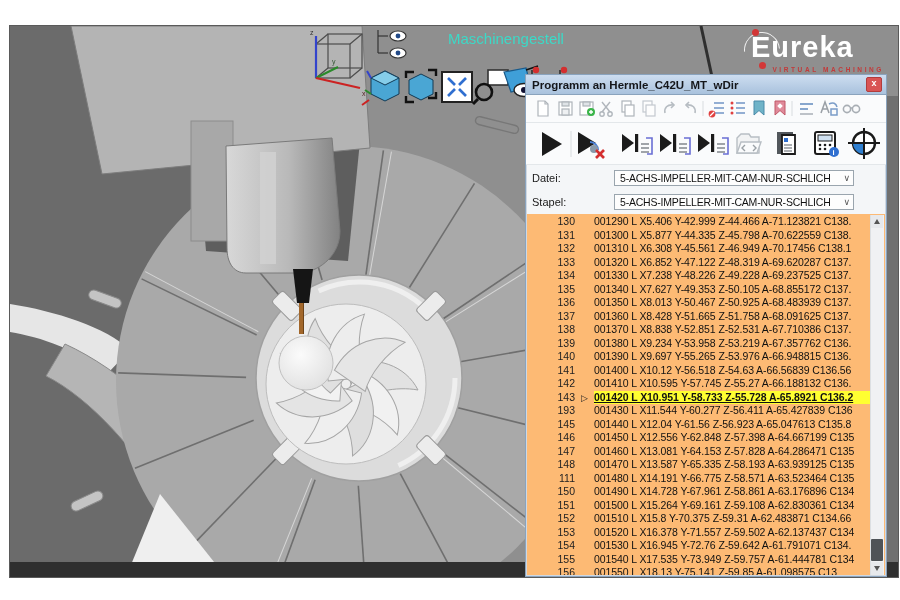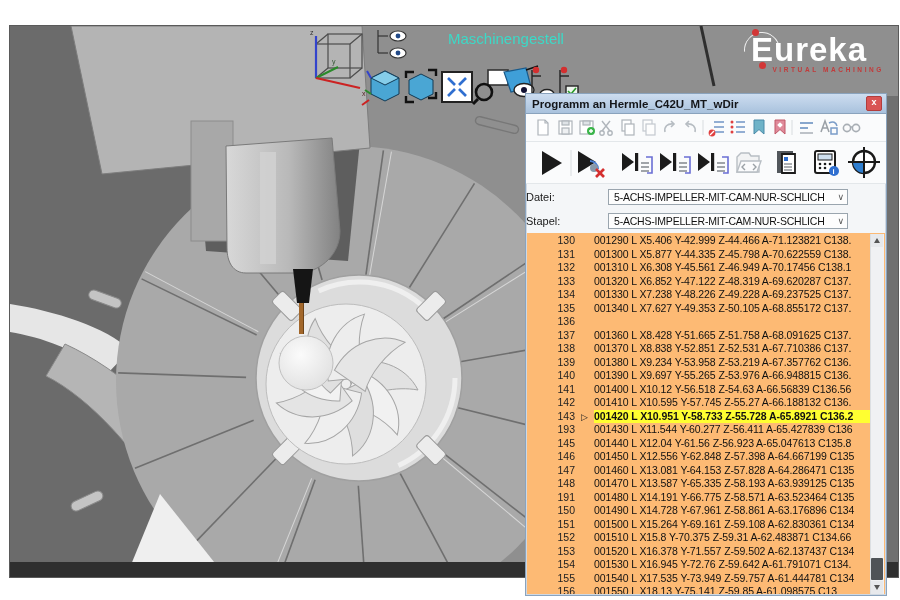--- a/index.html
+++ b/index.html
@@ -9,47 +9,47 @@
   
   #viewport{position:absolute;left:9px;top:25px;width:890px;height:553px;background:#8f8f8f;
     border:1px solid #5a5a5a;box-sizing:border-box;}
   #viewport svg{display:block}
   
   .logo{position:absolute;right:12px;top:2px;width:160px;height:52px;}
   .logo .arc{position:absolute;left:18px;top:4px;width:34px;height:34px;border:1.4px solid rgba(255,255,255,.85);
     border-radius:50%;border-bottom-color:transparent;border-right-color:transparent;transform:rotate(40deg);}
   .logo .dot{position:absolute;width:7px;height:7px;border-radius:50%;background:#d23737;}
   .logo .d1{left:26px;top:1px}.logo .d2{left:33px;top:34px}
-  .logo .brand{position:absolute;left:25px;top:3px;font-size:33px;font-weight:bold;color:#fff;letter-spacing:1px;}
+  .logo .brand{position:absolute;left:25px;top:3px;font-size:29px;font-weight:bold;color:#fff;letter-spacing:1px;}
   .logo .tag{position:absolute;right:2px;top:38px;font-size:6.5px;letter-spacing:2.6px;color:#c23a3a;font-weight:bold;}
 
   
-  #pwin{position:absolute;left:525px;top:93px;width:362px;height:503px;background:#f4f6f8;
+  #pwin{position:absolute;left:525px;top:74px;width:362px;height:503px;background:#f4f6f8;
     border:1px solid #8aa3bd;box-sizing:border-box;z-index:5;box-shadow:0 0 0 1px #cfd8e2 inset;}
   .titlebar{height:20px;background:linear-gradient(#cdddf0,#a9c2dd);display:flex;align-items:center;
     padding:0 4px 0 6px;border-bottom:1px solid #8aa3bd;box-sizing:border-box;}
   .titlebar .t{flex:1;font-size:11.5px;font-weight:bold;color:#14161a;white-space:nowrap;overflow:hidden;}
   .closebtn{width:14px;height:13px;background:#d95454;border:1px solid #b23c3c;border-radius:2px;
     color:#fff;font-size:9px;font-weight:bold;line-height:11px;text-align:center;cursor:default;}
   .tb1{height:27px;background:#fafbfc;border-bottom:1px solid #e3e7ea;display:flex;align-items:center;padding-left:6px;}
   .tb2{height:41px;background:#fafbfc;border-bottom:1px solid #e3e7ea;display:flex;align-items:center;padding-left:8px;}
   .frow{height:22px;display:flex;align-items:center;margin-top:2px;}
-  .frow .lab{width:82px;font-size:11px;color:#1a1a1a;}
+  .frow .lab{width:82px;padding-left:6px;font-size:11px;color:#1a1a1a;}
   .combo{width:240px;height:16px;border:1px solid #9aa5ae;background:#fdfdfd;display:flex;align-items:center;
     box-sizing:border-box;padding:0 3px 0 5px;}
   .combo .val{flex:1;font-size:10.5px;color:#111;white-space:nowrap;overflow:hidden;letter-spacing:-0.2px;}
   .combo .chev{font-size:9px;color:#555;padding-left:2px;}
   
   #list{position:absolute;left:1px;right:1px;top:139px;bottom:1px;background:#fdba74;overflow:hidden;}
   #rows{position:absolute;left:0;top:1px;right:14px;bottom:0;overflow:hidden;}
   .crow{height:13.5px;line-height:13.5px;display:flex;font-size:10.5px;color:#111;}
   .cnum{width:48px;text-align:right;padding-right:6px;color:#222;flex:none;}
   .cmark{width:13px;flex:none;font-size:9px;color:#222;line-height:14px;}
   .ctext{flex:1;white-space:nowrap;overflow:hidden;letter-spacing:-0.1px;}
-  .crow.sel .ctext{background:#ffff31;font-weight:bold;}
+  .crow.sel .ctext{background:#ffff31;font-weight:bold;text-decoration:underline;}
   
   .sbar{position:absolute;right:1px;top:1px;bottom:0;width:13px;background:#f0f1f3;border-left:1px solid #dcdfe2;}
   .sb-btn{position:absolute;left:0;width:12px;height:13px;background:#e7e9ec;}
   .sb-up{top:0}.sb-dn{bottom:0}
   .sb-up:after,.sb-dn:after{content:"";position:absolute;left:3px;border-left:3px solid transparent;border-right:3px solid transparent;}
   .sb-up:after{top:4px;border-bottom:5px solid #555;}
   .sb-dn:after{bottom:4px;border-top:5px solid #555;}
   .sb-thumb{position:absolute;left:0;width:12px;height:22px;bottom:14px;background:#4f5357;border-radius:1px;}
 </style>
 </head>
@@ -517,20 +517,21 @@
             <span class="ctext">001330 L X7.238 Y-48.226 Z-49.228 A-69.237525 C137.</span>
           </div>
           <div class="crow">
             <span class="cnum">135</span>
             <span class="cmark"></span>
             <span class="ctext">001340 L X7.627 Y-49.353 Z-50.105 A-68.855172 C137.</span>
           </div>
           <div class="crow">
             <span class="cnum">136</span>
             <span class="cmark"></span>
+            <span class="ctext">001350 L X8.013 Y-50.467 Z-50.925 A-68.483939 C137.</span>
           </div>
           <div class="crow">
             <span class="cnum">137</span>
             <span class="cmark"></span>
             <span class="ctext">001360 L X8.428 Y-51.665 Z-51.758 A-68.091625 C137.</span>
           </div>
           <div class="crow">
             <span class="cnum">138</span>
             <span class="cmark"></span>
             <span class="ctext">001370 L X8.838 Y-52.851 Z-52.531 A-67.710386 C137.</span>
@@ -579,21 +580,21 @@
             <span class="cnum">147</span>
             <span class="cmark"></span>
             <span class="ctext">001460 L X13.081 Y-64.153 Z-57.828 A-64.286471 C135</span>
           </div>
           <div class="crow">
             <span class="cnum">148</span>
             <span class="cmark"></span>
             <span class="ctext">001470 L X13.587 Y-65.335 Z-58.193 A-63.939125 C135</span>
           </div>
           <div class="crow">
-            <span class="cnum">191</span>
+            <span class="cnum">111</span>
             <span class="cmark"></span>
             <span class="ctext">001480 L X14.191 Y-66.775 Z-58.571 A-63.523464 C135</span>
           </div>
           <div class="crow">
             <span class="cnum">150</span>
             <span class="cmark"></span>
             <span class="ctext">001490 L X14.728 Y-67.961 Z-58.861 A-63.176896 C134</span>
           </div>
           <div class="crow">
             <span class="cnum">151</span>

